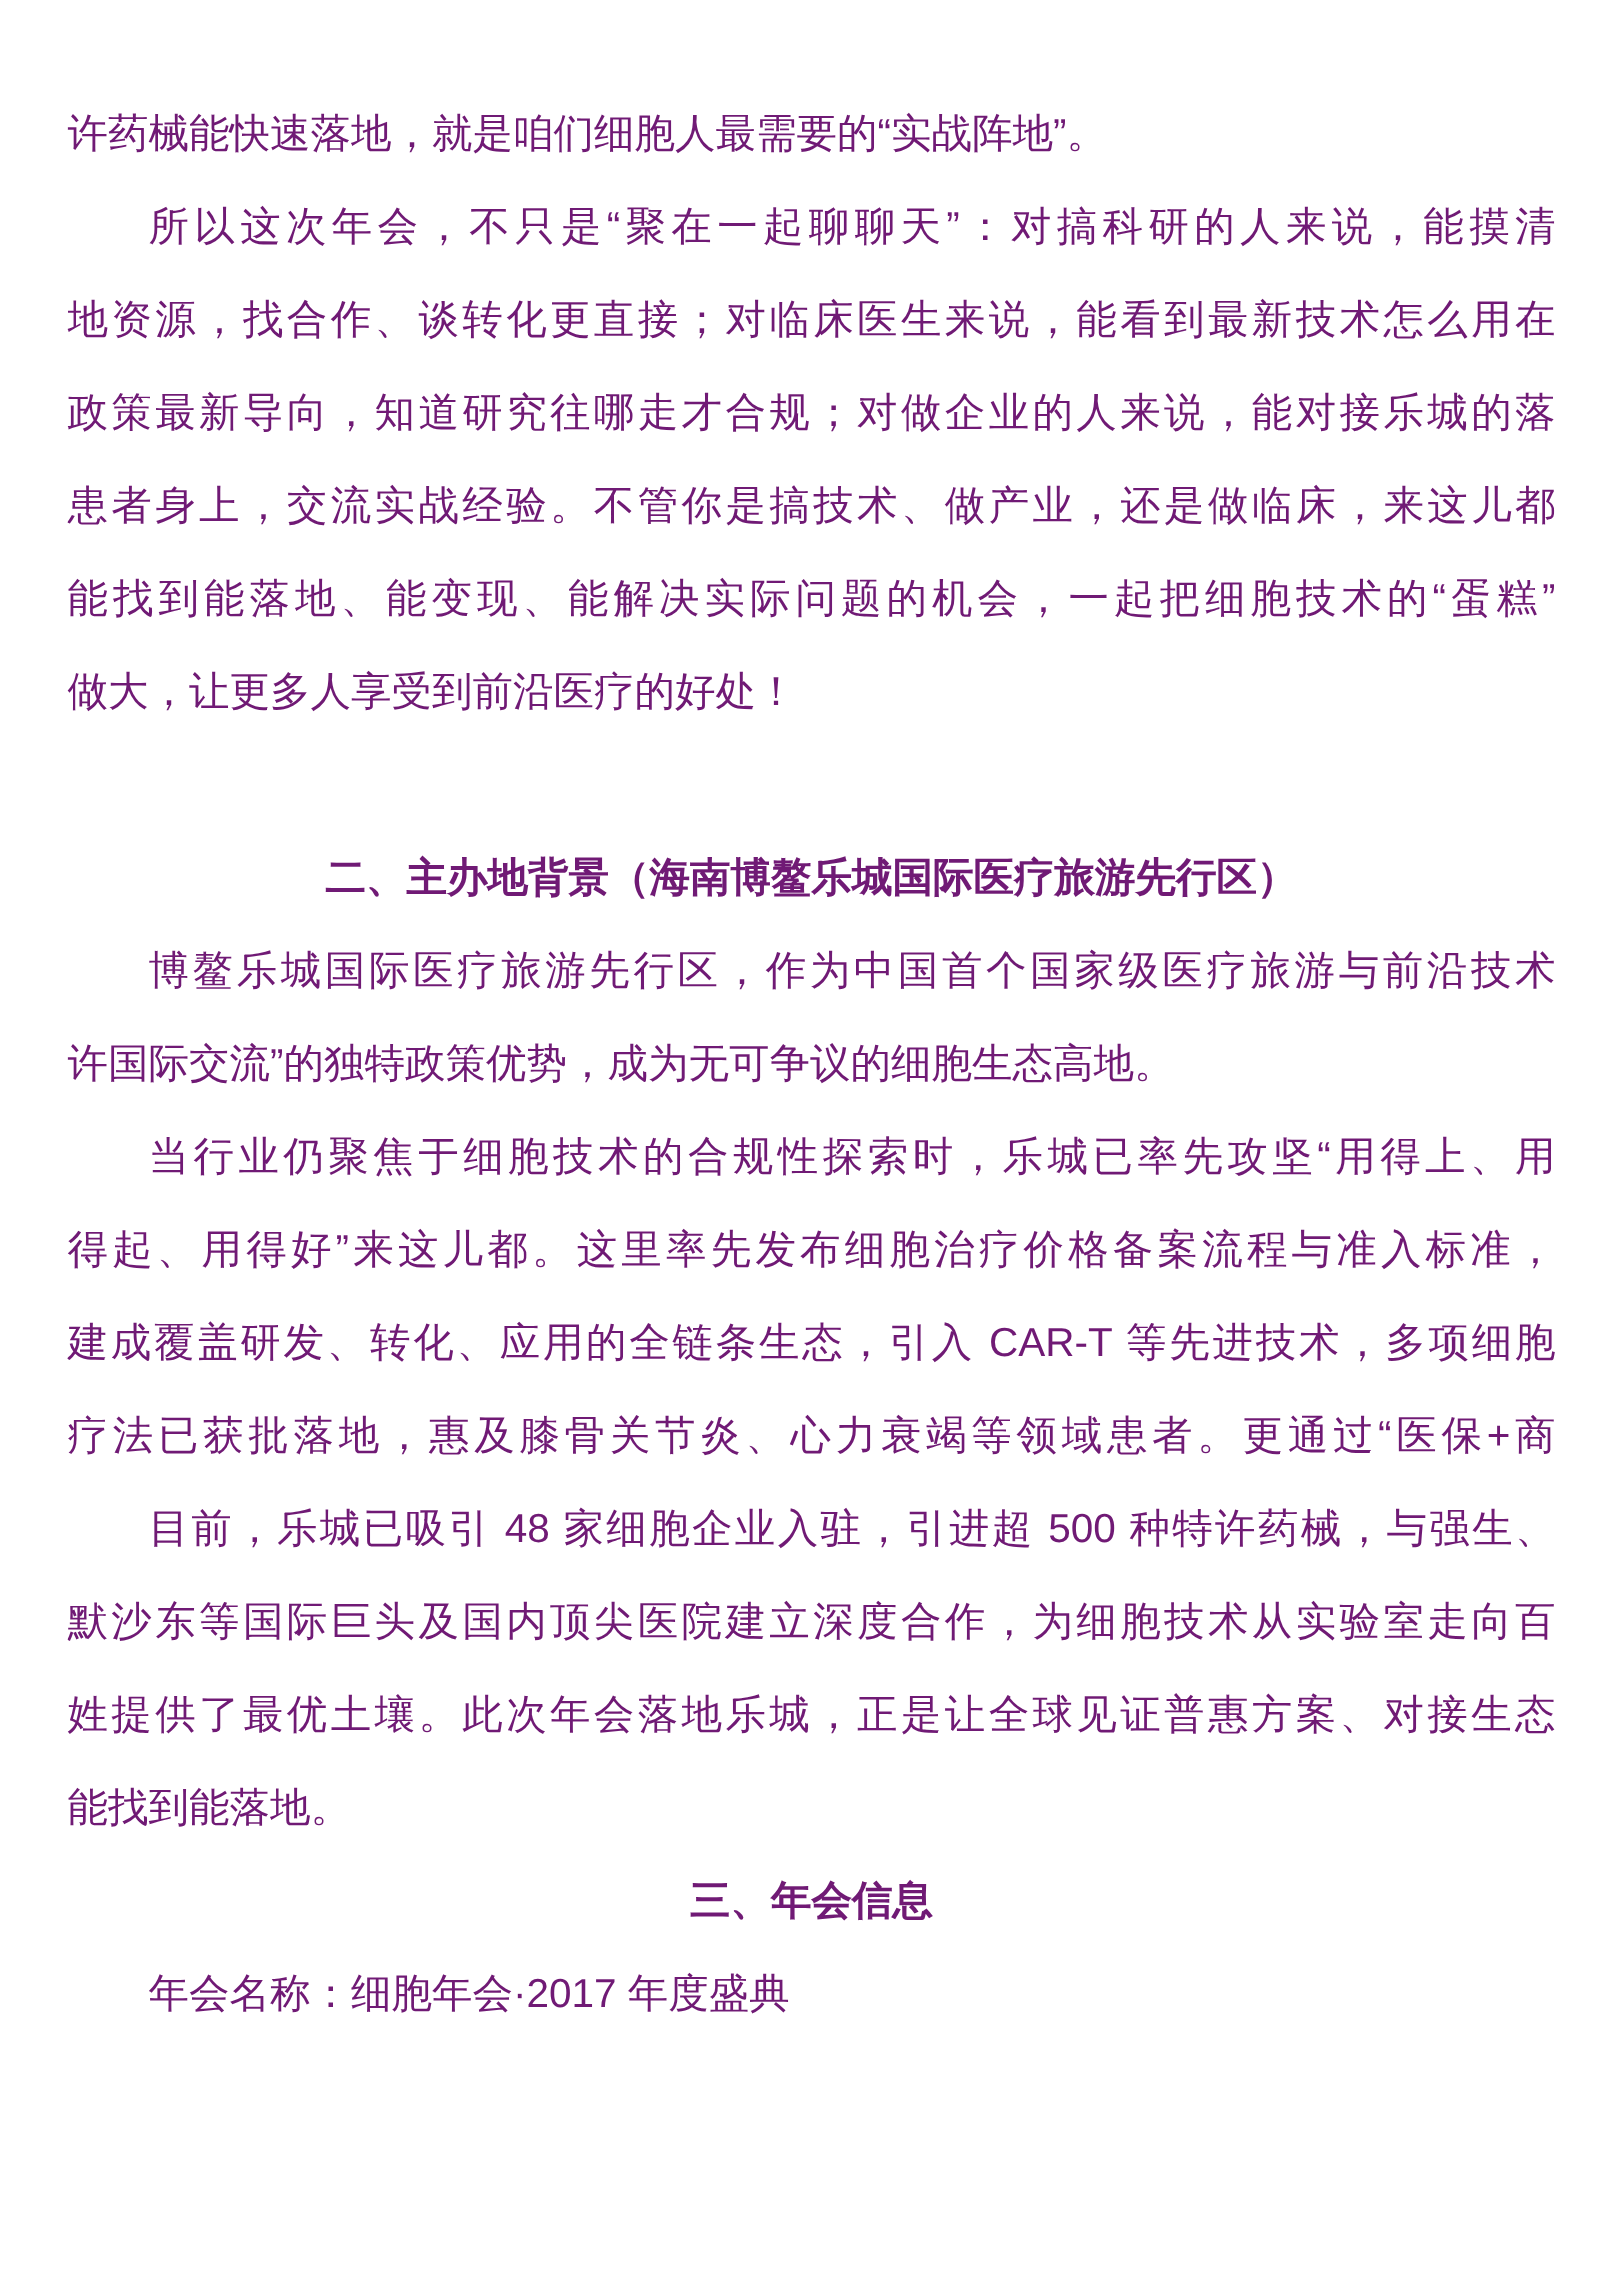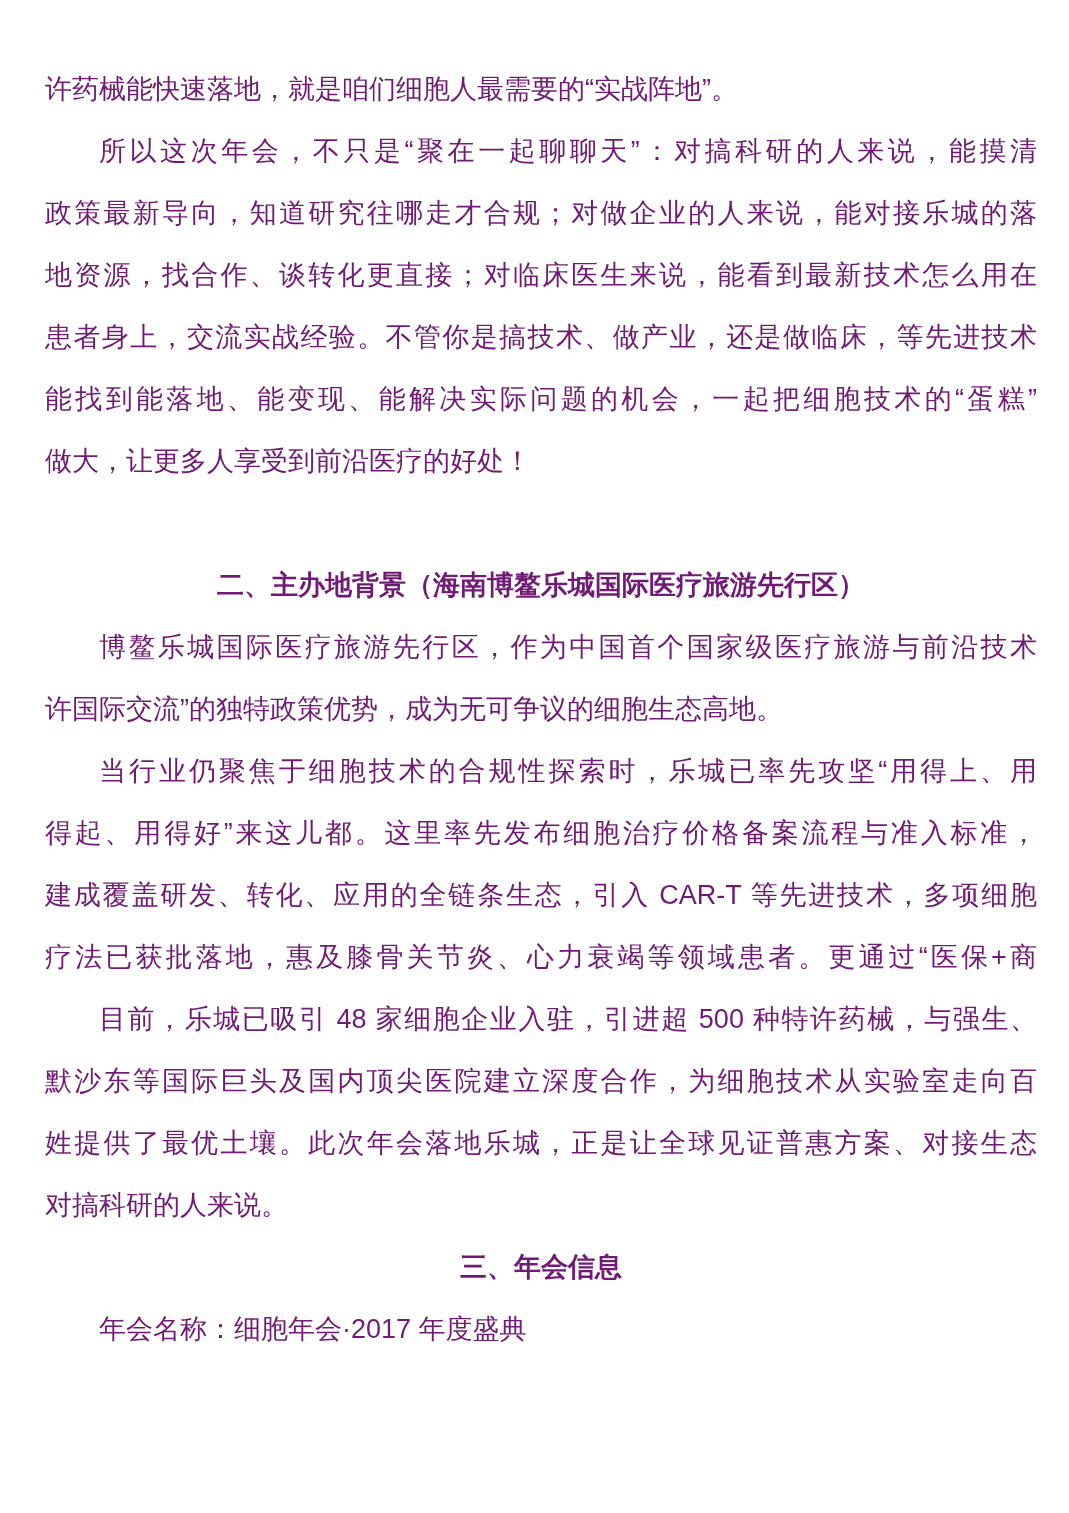--- a/index.html
+++ b/index.html
@@ -39,34 +39,34 @@
   .spacer {
     height: 62px;
   }
 </style>
 </head>
 <body>
 
 <div class="page">
   <div class="line">许药械能快速落地，就是咱们细胞人最需要的“实战阵地”。</div>
   <div class="line fill indent">所以这次年会，不只是“聚在一起聊聊天”：对搞科研的人来说，能摸清</div>
+  <div class="line fill">地资源，找合作、谈转化更直接；对临床医生来说，能看到最新技术怎么用在</div>
   <div class="line fill">政策最新导向，知道研究往哪走才合规；对做企业的人来说，能对接乐城的落</div>
-  <div class="line fill">地资源，找合作、谈转化更直接；对临床医生来说，能看到最新技术怎么用在</div>
-  <div class="line fill">患者身上，交流实战经验。不管你是搞技术、做产业，还是做临床，等先进技术</div>
+  <div class="line fill">患者身上，交流实战经验。不管你是搞技术、做产业，还是做临床，来这儿都</div>
   <div class="line fill">能找到能落地、能变现、能解决实际问题的机会，一起把细胞技术的“蛋糕”</div>
   <div class="line">做大，让更多人享受到前沿医疗的好处！</div>
 
   <div class="spacer"></div>
 
   <div class="line heading">二、主办地背景（海南博鳌乐城国际医疗旅游先行区）</div>
   <div class="line fill indent">博鳌乐城国际医疗旅游先行区，作为中国首个国家级医疗旅游与前沿技术</div>
   <div class="line">许国际交流”的独特政策优势，成为无可争议的细胞生态高地。</div>
   <div class="line fill indent">当行业仍聚焦于细胞技术的合规性探索时，乐城已率先攻坚“用得上、用</div>
   <div class="line fill">得起、用得好”来这儿都。这里率先发布细胞治疗价格备案流程与准入标准，</div>
   <div class="line fill">建成覆盖研发、转化、应用的全链条生态，引入 CAR-T 等先进技术，多项细胞</div>
   <div class="line fill">疗法已获批落地，惠及膝骨关节炎、心力衰竭等领域患者。更通过“医保+商</div>
   <div class="line fill indent">目前，乐城已吸引 48 家细胞企业入驻，引进超 500 种特许药械，与强生、</div>
   <div class="line fill">默沙东等国际巨头及国内顶尖医院建立深度合作，为细胞技术从实验室走向百</div>
   <div class="line fill">姓提供了最优土壤。此次年会落地乐城，正是让全球见证普惠方案、对接生态</div>
-  <div class="line">对搞科研的人来说。</div>
+  <div class="line">能找到能落地。</div>
   <div class="line heading">三、年会信息</div>
   <div class="line indent">年会名称：细胞年会·2017 年度盛典</div>
 </div>
 
 </body></html>

